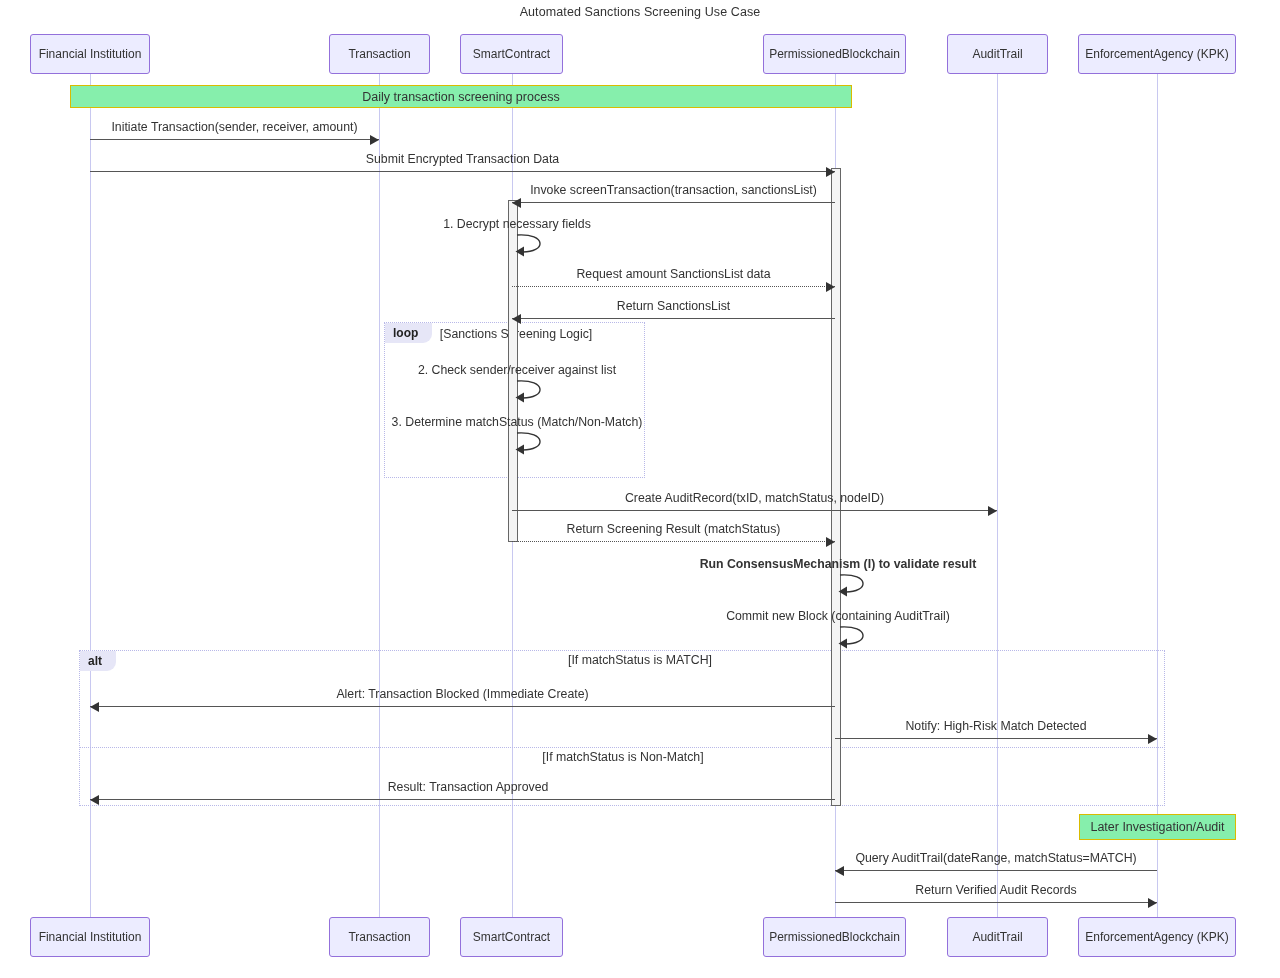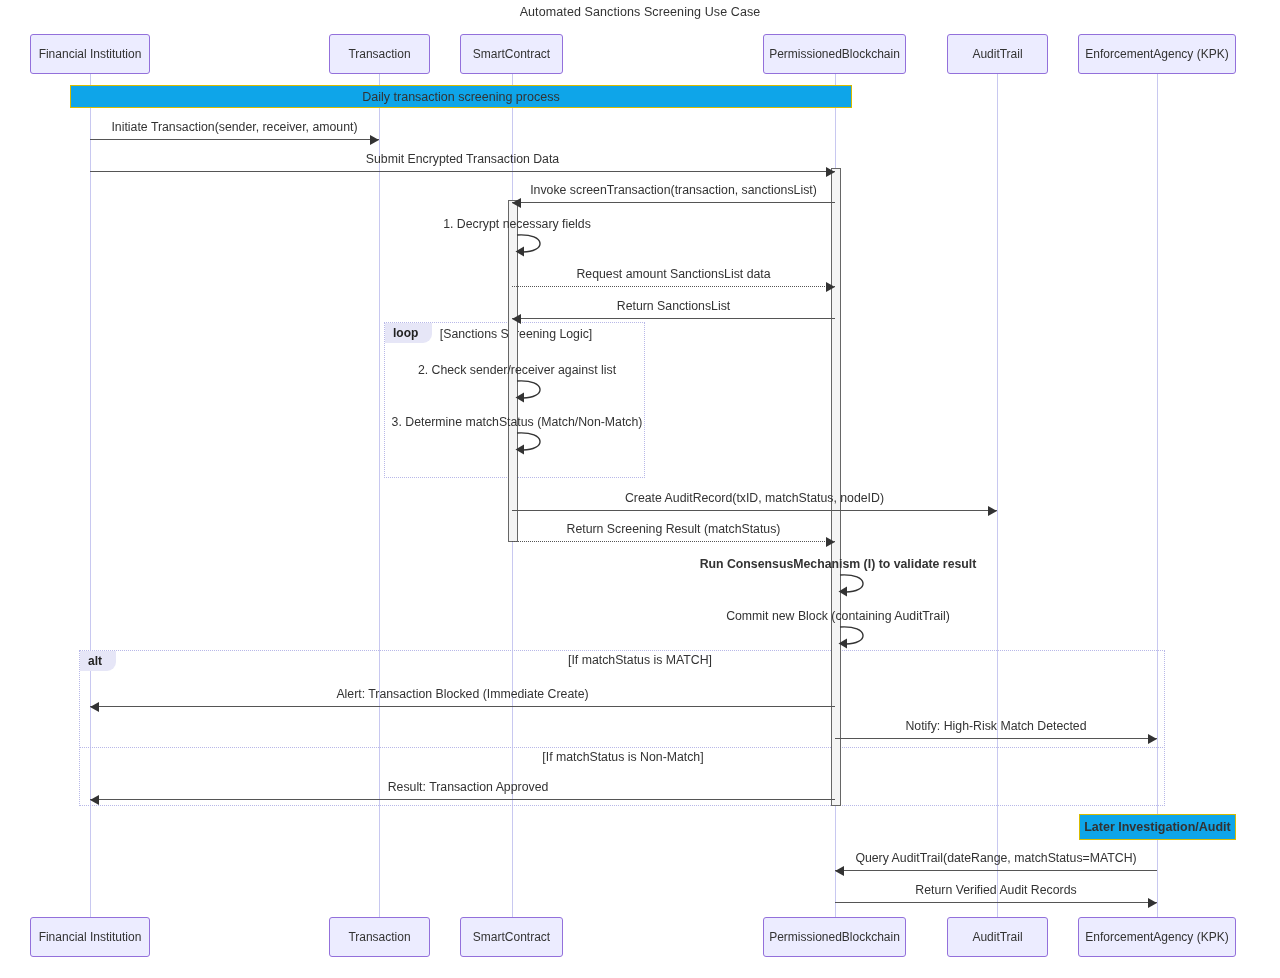--- a/index.html
+++ b/index.html
@@ -47,21 +47,21 @@
     align-items: center;
     justify-content: center;
     font-size: 12px;
     color: #333333;
     box-sizing: border-box;
     white-space: nowrap;
   }
   
   .note {
     position: absolute;
-    background: #0ea5e9;
+    background: #86efac;
     border: 1px solid #d9bb00;
     display: flex;
     align-items: center;
     justify-content: center;
     font-size: 12.5px;
     color: #333333;
     box-sizing: border-box;
     white-space: nowrap;
   }
   
@@ -278,18 +278,18 @@
           <path d="M4 4 C 34 2, 34 22, 8 21" fill="none" stroke="#333333" stroke-width="1.4"></path>
           <polygon points="11,15.5 11,25.5 2.5,20.5" fill="#333333"></polygon>
         </svg>
       </div>
       <div class="msg-label" style="left: 538px; width: 600px; top: 609px;">Commit new Block (containing AuditTrail)</div>
     </div>
   <div id="notes">
       <div class="note" style="left: 70px; top: 85px; width: 782px; height: 23px;">
         <span>Daily transaction screening process</span>
       </div>
-      <div class="note" style="left: 1079px; top: 814px; width: 157px; height: 26px; font-weight: bold;">
+      <div class="note" style="left: 1079px; top: 814px; width: 157px; height: 26px;">
         <span>Later Investigation/Audit</span>
       </div>
     </div>
 
 </div>
 
 </body></html>

